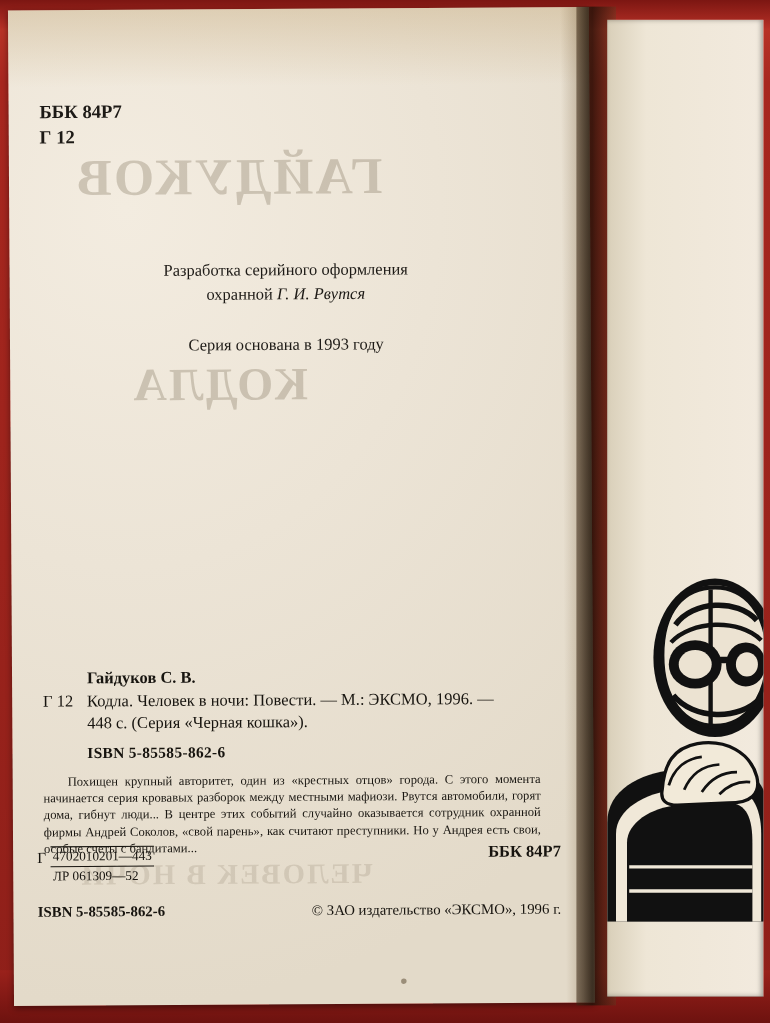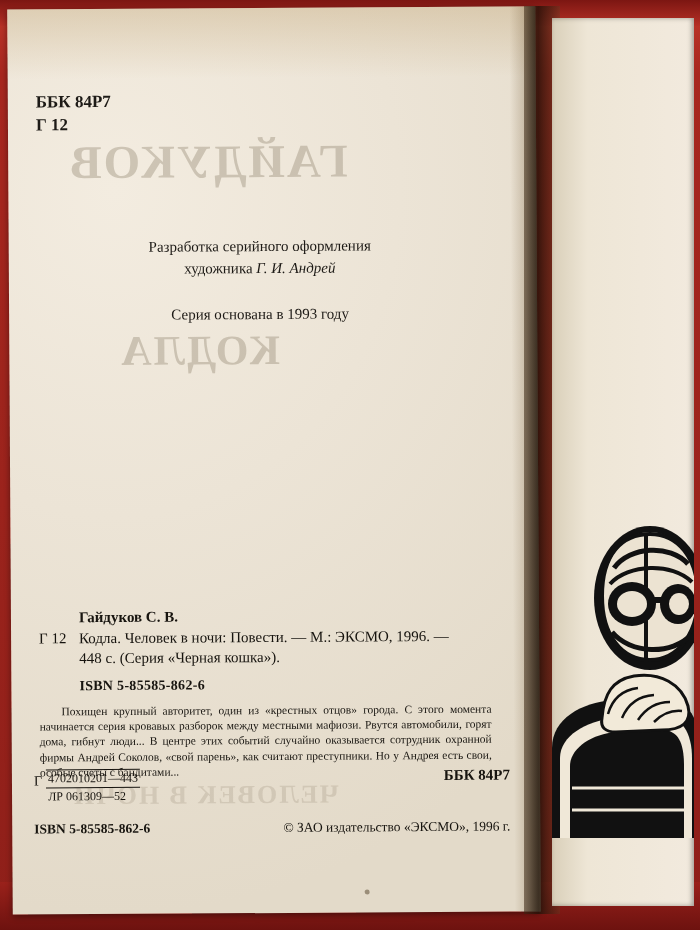--- a/index.html
+++ b/index.html
@@ -240,21 +240,21 @@
     <div class="ghost ghost-bottom">ЧЕЛОВЕК В НОЧИ</div>
 
     <div class="bbk-top">
       <div>ББК 84Р7</div>
       <div>Г 12</div>
     </div>
 
     <div class="centered-block design-note">
       <div>Разработка серийного оформления</div>
       <div>
-        <span>художника </span><i>Г. И. Андрей</i>
+        <span>охранной </span><i>Г. И. Рвутся</i>
       </div>
     </div>
 
     <div class="centered-block series-note">Серия основана в 1993 году</div>
 
     <div class="cip">
       <div class="cip-author">Гайдуков С. В.</div>
       <div class="cip-line">
         <span class="cip-index">Г 12</span>
         <div class="cip-body">Кодла. Человек в ночи: Повести. — М.: ЭКСМО, 1996. —</div>

